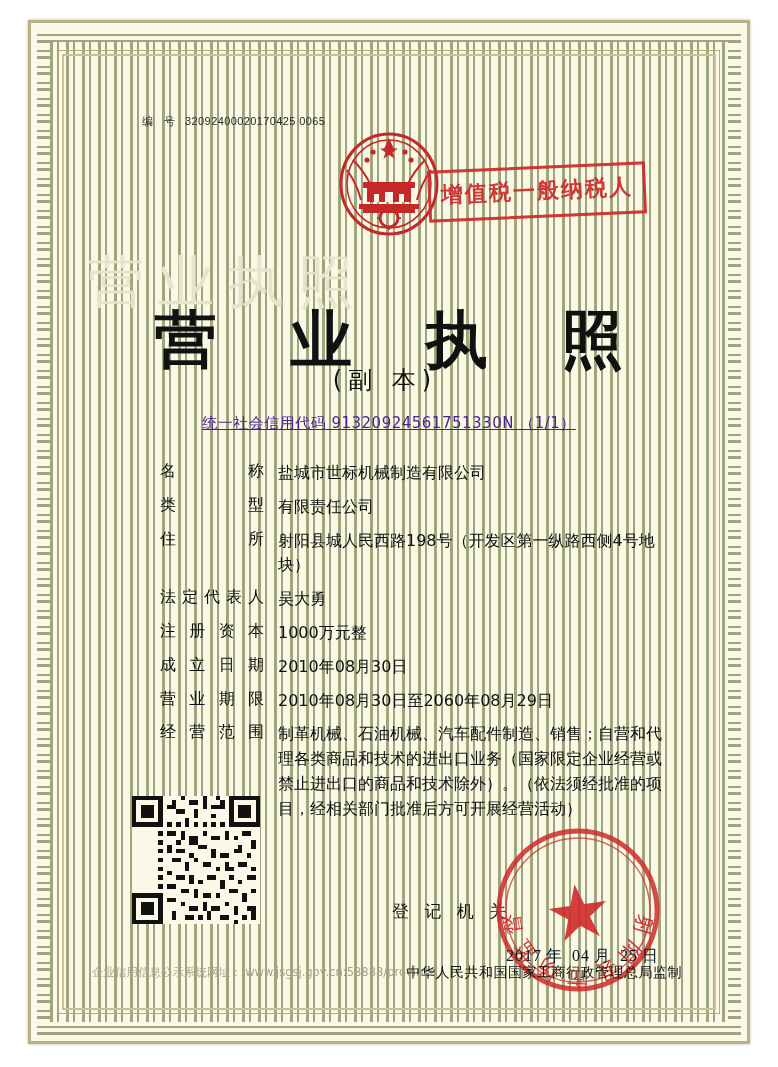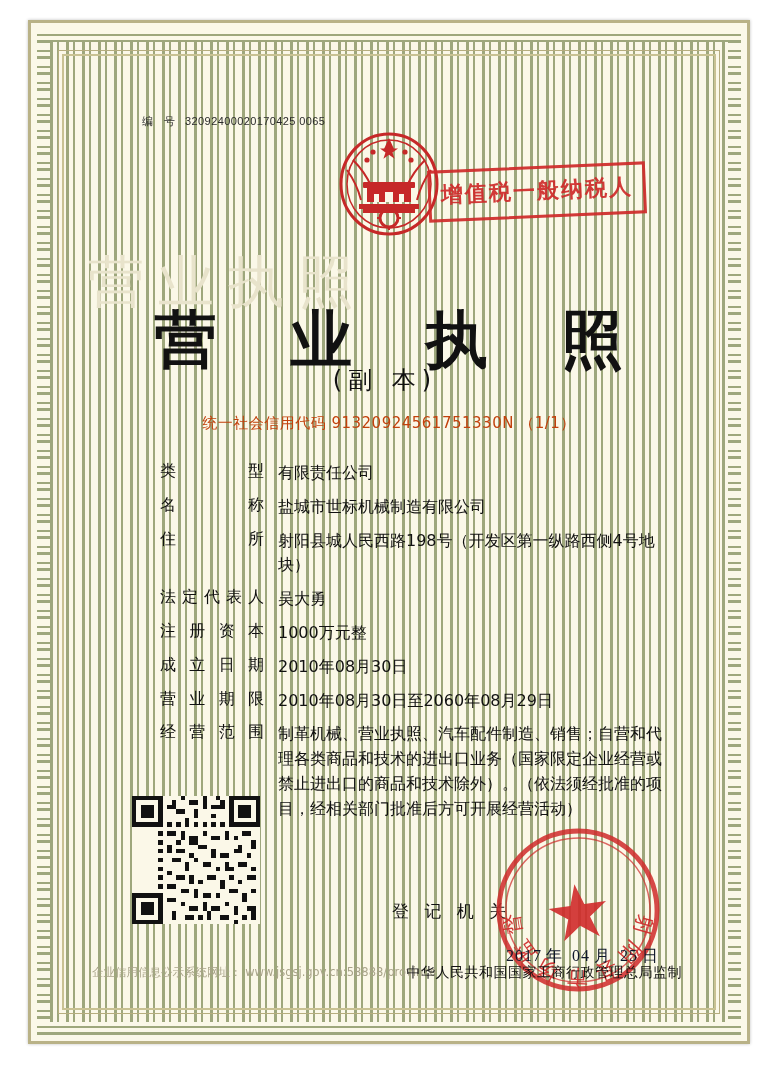--- a/index.html
+++ b/index.html
@@ -146,23 +146,24 @@
     color: #111;
     font-family: "DejaVu Sans", "Liberation Sans", sans-serif;
   }
 
   .uscc {
     position: absolute;
     left: 0; right: 0;
     top: 348px;
     text-align: center;
     font-size: 15px;
-    color: #c2410c;
+    color: #4c1d95;
     font-family: "DejaVu Sans", "Liberation Sans", sans-serif;
     letter-spacing: 0.5px;
+    text-decoration: underline;
   }
 
   
   .fields {
     position: absolute;
     left: 86px;
     right: 40px;
     top: 395px;
   }
   .field {
@@ -314,28 +315,28 @@
 
       <div class="vat-stamp">增值税一般纳税人</div>
 
       <div class="title">营 业 执 照</div>
       <div class="subtitle">(副  本)</div>
 
       <div class="uscc">统一社会信用代码 91320924561751330N （1/1）</div>
 
       <div class="fields">
         <div class="field">
+          <div class="k">名　　称</div>
+          <div class="v">盐城市世标机械制造有限公司</div>
+        </div>
+        <div class="field">
           <div class="k">类　　型</div>
           <div class="v">有限责任公司</div>
         </div>
         <div class="field">
-          <div class="k">名　　称</div>
-          <div class="v">盐城市世标机械制造有限公司</div>
-        </div>
-        <div class="field">
           <div class="k">住　　所</div>
           <div class="v">射阳县城人民西路198号（开发区第一纵路西侧4号地块）</div>
         </div>
         <div class="field">
           <div class="k">法定代表人</div>
           <div class="v">吴大勇</div>
         </div>
         <div class="field">
           <div class="k">注 册 资 本</div>
           <div class="v">1000万元整</div>
@@ -343,21 +344,21 @@
         <div class="field">
           <div class="k">成 立 日 期</div>
           <div class="v">2010年08月30日</div>
         </div>
         <div class="field">
           <div class="k">营 业 期 限</div>
           <div class="v">2010年08月30日至2060年08月29日</div>
         </div>
         <div class="field scope">
           <div class="k">经 营 范 围</div>
-          <div class="v">制革机械、营业执照、汽车配件制造、销售；自营和代理各类商品和技术的进出口业务（国家限定企业经营或禁止进出口的商品和技术除外）。（依法须经批准的项目，经相关部门批准后方可开展经营活动）</div>
+          <div class="v">制革机械、石油机械、汽车配件制造、销售；自营和代理各类商品和技术的进出口业务（国家限定企业经营或禁止进出口的商品和技术除外）。（依法须经批准的项目，经相关部门批准后方可开展经营活动）</div>
         </div>
       </div>
 
       <div class="qr">
         <svg viewBox="0 0 29 29" width="128" height="128" shape-rendering="crispEdges" aria-hidden="true">
           <rect width="29" height="29" fill="#fbf8e8"></rect>
           <g fill="#111">
 
             <rect x="0" y="0" width="7" height="1"></rect>
               <rect x="0" y="6" width="7" height="1"></rect>

